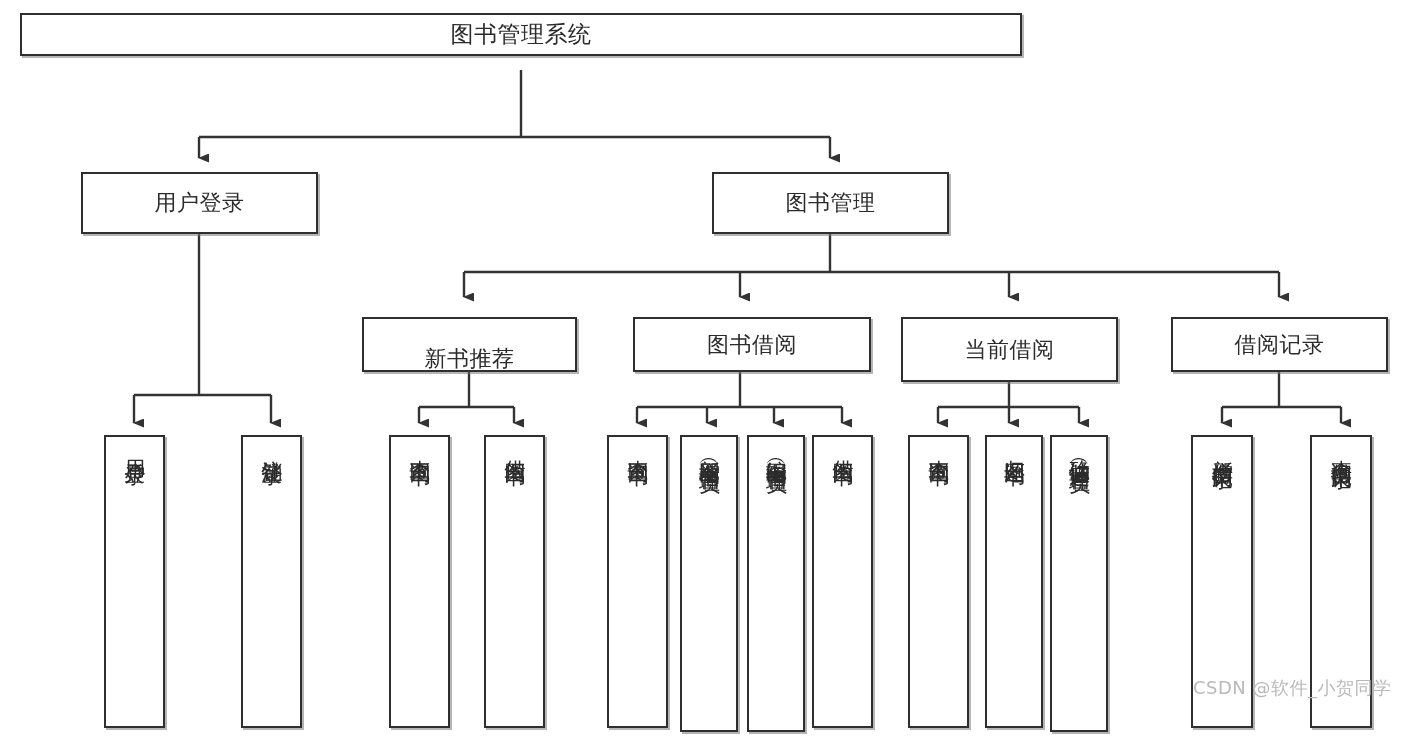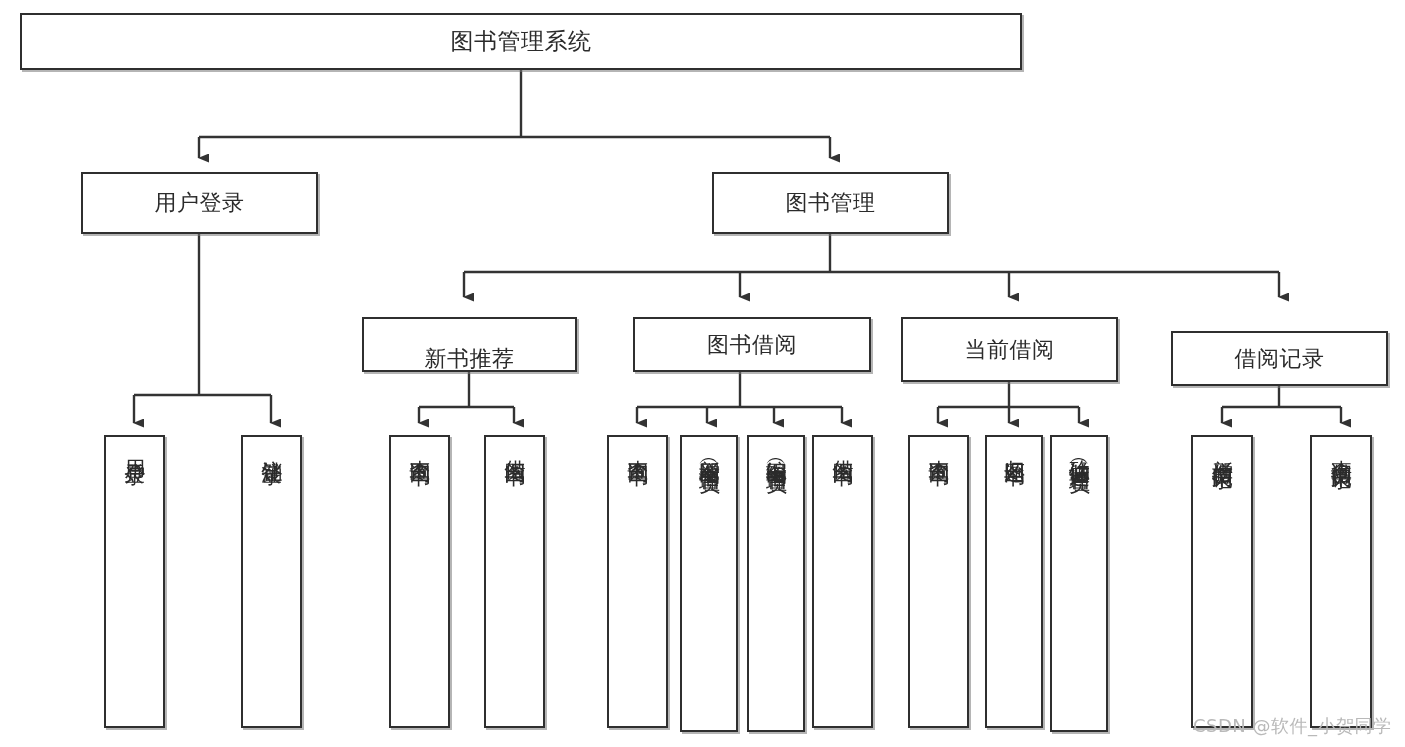--- a/index.html
+++ b/index.html
@@ -63,21 +63,21 @@
     text-orientation: upright;
     font-size: 21px;
     line-height: 1.0;
     letter-spacing: 2px;
     white-space: nowrap;
     max-height: 100%;
   }
   #watermark {
     position: absolute;
     left: 1193px;
-    top: 714px;
+    top: 676px;
     font-size: 18px;
     color: #b9b9b9;
     letter-spacing: 0.5px;
     z-index: 5;
     white-space: nowrap;
     font-family: "DejaVu Sans", "Liberation Sans", sans-serif;
   }
 </style>
 </head>
 <body>
@@ -128,21 +128,21 @@
       <line x1="1009" y1="407" x2="1009" y2="423" marker-end="url(#arrowhead)"></line>
       <line x1="1079" y1="407" x2="1079" y2="423" marker-end="url(#arrowhead)"></line>
 
       <line x1="1279" y1="372" x2="1279" y2="407"></line>
       <line x1="1222" y1="407" x2="1341" y2="407"></line>
       <line x1="1222" y1="407" x2="1222" y2="423" marker-end="url(#arrowhead)"></line>
       <line x1="1341" y1="407" x2="1341" y2="423" marker-end="url(#arrowhead)"></line>
     </g>
   </svg>
 
-  <div class="node horizontal root" style="left:20px; top:13px; width:1002px; height:57px;">
+  <div class="node horizontal root" style="left:20px; top:13px; width:1002px; height:43px;">
     <span class="node-label">图书管理系统</span>
   </div>
 
   <div class="node horizontal" style="left:81px; top:172px; width:237px; height:62px;">
     <span class="node-label">用户登录</span>
   </div>
 
   <div class="node horizontal" style="left:712px; top:172px; width:237px; height:62px;">
     <span class="node-label">图书管理</span>
   </div>
@@ -152,21 +152,21 @@
   </div>
 
   <div class="node horizontal" style="left:633px; top:317px; width:238px; height:55px;">
     <span class="node-label">图书借阅</span>
   </div>
 
   <div class="node horizontal" style="left:901px; top:317px; width:217px; height:65px;">
     <span class="node-label">当前借阅</span>
   </div>
 
-  <div class="node horizontal" style="left:1171px; top:331px; width:217px; height:55px;">
+  <div class="node horizontal" style="left:1171px; top:317px; width:217px; height:55px;">
     <span class="node-label">借阅记录</span>
   </div>
 
   <div class="node vertical" style="left:104px; top:435px; width:61px; height:293px;">
     <span class="node-label">用户登录</span>
   </div>
 
   <div class="node vertical" style="left:241px; top:435px; width:61px; height:293px;">
     <span class="node-label">注销登录</span>
   </div>

